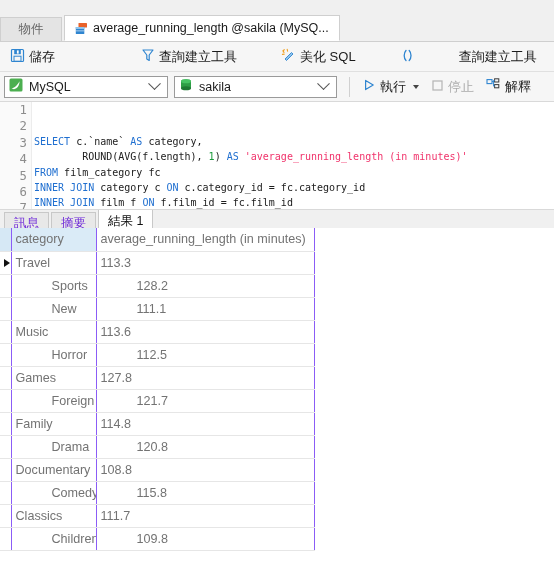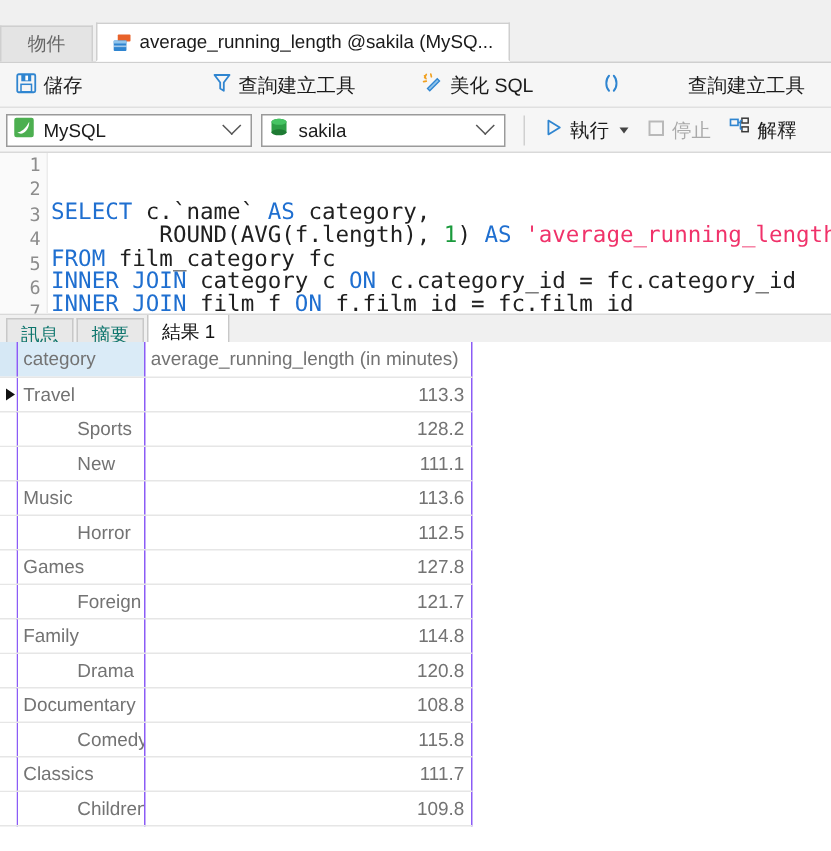--- a/index.html
+++ b/index.html
@@ -112,21 +112,21 @@
   }
   .gutter {
     position: absolute; left: 0; top: 0; bottom: 0;
     width: 32px;
     background: #fafafa;
     border-right: 1px solid #ececec;
   }
   .code {
     position: absolute; left: 34px; top: 0; right: 0; bottom: 0;
     font-family: "DejaVu Sans Mono", "Liberation Mono", monospace;
-    font-size: 15px;
+    font-size: 10px;
     line-height: 15.4px;
     padding-top: 1px;
     white-space: pre;
   }
   .lnum {
     font-family: "DejaVu Sans Mono", "Liberation Mono", monospace;
     font-size: 12.3px;
     line-height: 15.4px;
     color: #8d8d8d;
     text-align: right;
@@ -144,21 +144,21 @@
     background: #f0f0f0;
     display: flex; align-items: flex-end;
     padding-left: 4px;
     border-bottom: 1px solid #c8c8c8;
   }
   .rtab {
     height: 22px;
     display: flex; align-items: center;
     padding: 0 9px;
     font-size: 12.5px;
-    color: #0f766e;
+    color: #6d28d9;
     background: #e8e8e8;
     border: 1px solid #c8c8c8;
     border-bottom: none;
     margin-right: 2px;
   }
   .rtab.active {
     background: #ffffff;
     height: 25px;
     color: #111;
     border-bottom: 1px solid #ffffff;
@@ -186,21 +186,21 @@
     overflow: hidden;
     white-space: nowrap;
     color: #737373;
     font-weight: normal;
   }
   th.h-sel { width: 11px; padding: 0; background: #d6e8f5; border-bottom: 1px solid #b9cddb; }
   th.h-cat { width: 85px; background: #daebf7; text-align: left; border-bottom: 1px solid #b9cddb; }
   th.h-val { width: 218px; background: #ffffff; text-align: left; border-bottom: 1px solid #cfcfcf; }
   td.c-sel { width: 11px; padding: 0; background: #ffffff; text-align: center; position: relative; }
   td.c-cat { width: 85px; text-align: left; }
-  td.c-val { width: 218px; text-align: right; padding-right: 6px; }
+  td.c-val { width: 218px; text-align: left; padding-right: 6px; }
   tr.alt td.c-cat, tr.alt td.c-val { background: #f4f9fd; padding-left: 40px; }
   tr.row td.c-cat, tr.row td.c-val { background: #ffffff; }
   .rowmark {
     width: 0; height: 0;
     border-top: 4.5px solid transparent;
     border-bottom: 4.5px solid transparent;
     border-left: 6px solid #111;
     margin: 0 auto;
   }
 </style>

